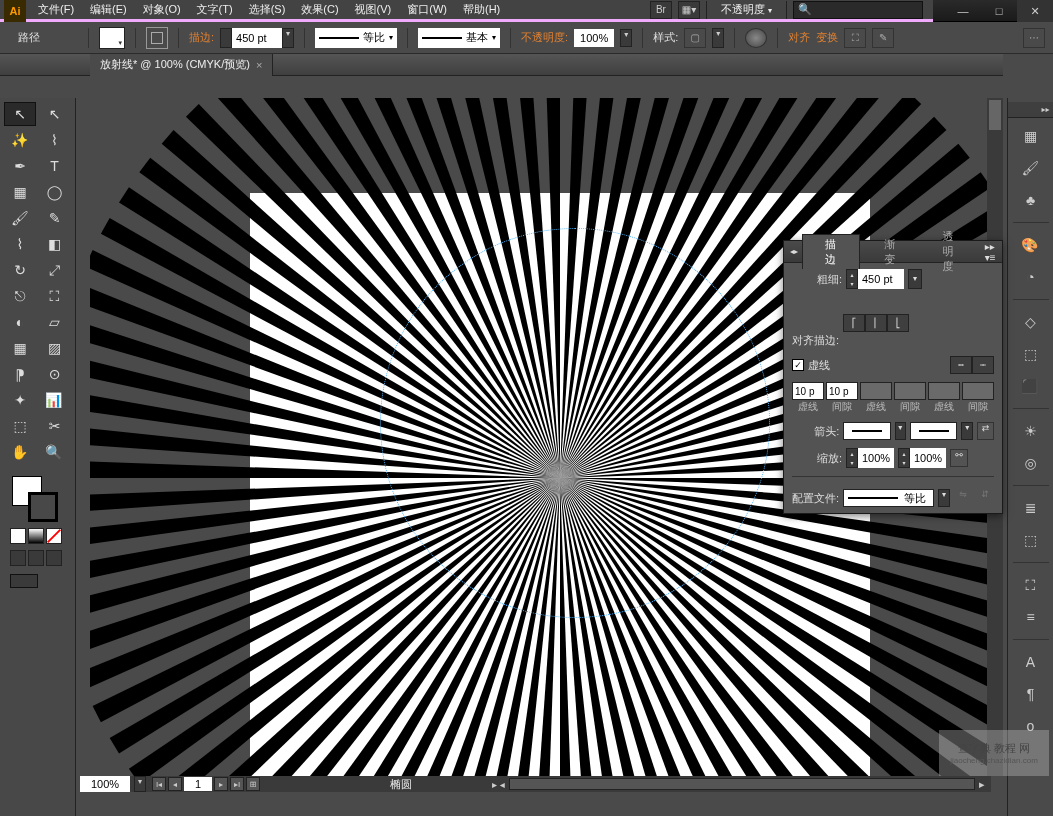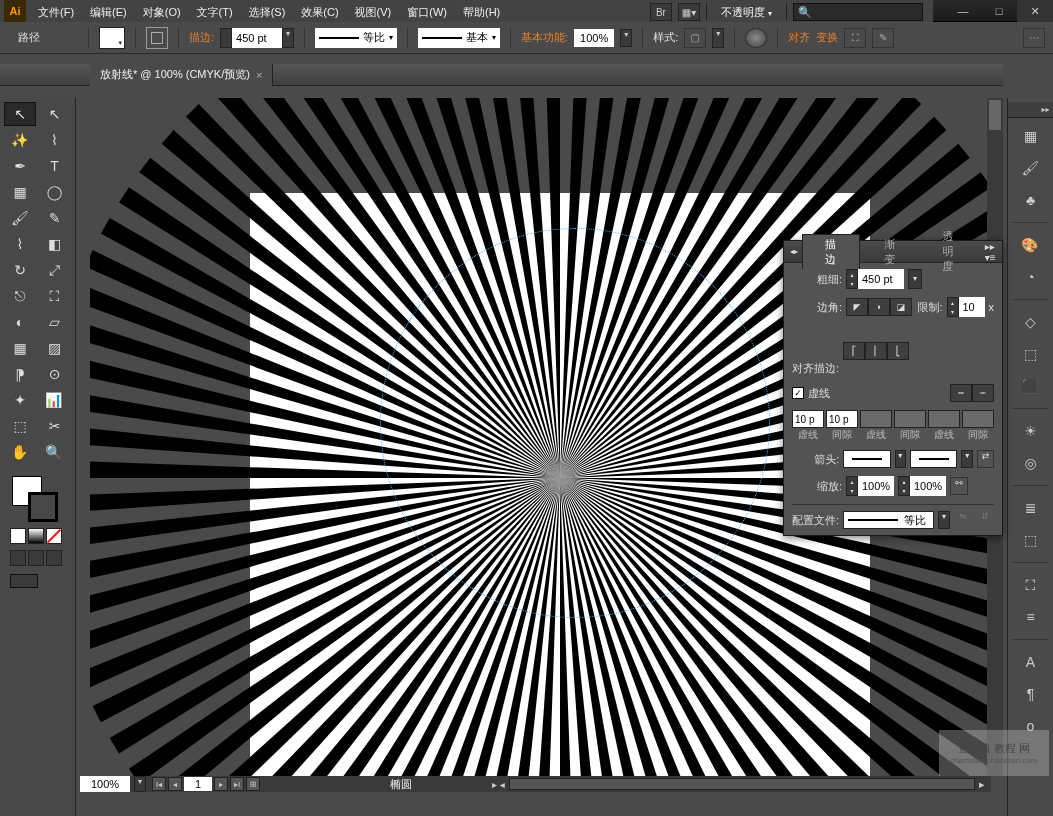--- a/index.html
+++ b/index.html
@@ -1,21 +1,21 @@
 <!DOCTYPE html>
 <html><head>
 <meta charset="utf-8">
 <style>
 * { margin:0; padding:0; box-sizing:border-box; font-family:"Microsoft YaHei",Arial,sans-serif; font-size:11px; user-select:none; }
 body { width:1053px; height:816px; background:#4a4a4a; overflow:hidden; position:relative; color:#ccc; }
 .titlebar { height:22px; background:linear-gradient(#2a2a2a,#1a1a1a); display:flex; align-items:center; position:relative; border-bottom:1px solid #000; }
 .titlebar .winbtns { position:absolute; right:0; top:0; display:flex; }
 .titlebar .winbtn { width:36px; height:22px; display:flex; align-items:center; justify-content:center; color:#ccc; }
 .titlebar .winbtn:last-child { background:#333; }
-.menubar { height:26px; background:#434343; display:flex; align-items:center; padding-left:30px; border-bottom:2px solid #f0abfc; }
+.menubar { height:26px; background:#434343; display:flex; align-items:center; padding-left:30px; border-bottom:7px solid #f0abfc; }
 .menubar .mitem { padding:0 8px; color:#eee; cursor:default; }
 .menubar .spacer { flex:1; }
 .menubar .right-group { display:flex; align-items:center; gap:6px; padding-right:10px; }
 .menubar .icon-btn { width:22px; height:18px; background:#3a3a3a; border:1px solid #222; display:flex; align-items:center; justify-content:center; font-size:10px; }
 .menubar .search { width:130px; height:18px; background:#2a2a2a; border:1px solid #111; display:flex; align-items:center; padding-left:4px; color:#888; }
 .ctrlbar { height:32px; background:#4a4a4a; display:flex; align-items:center; padding:0 8px; border-bottom:1px solid #2a2a2a; gap:6px; }
 .ctrlbar .lbl { color:#e0e0e0; }
 .ctrlbar .accent { color:#e08030; }
 .ctrlbar .swatch { width:26px; height:22px; background:#fff; border:1px solid #222; position:relative; }
 .ctrlbar .swatch .arrow { position:absolute; right:2px; bottom:1px; font-size:7px; color:#333; }
@@ -147,39 +147,39 @@
       <span>等比</span>
       <span class="dd">▾</span>
     </div>
   <div class="sep"></div>
   <div class="combo">
       <div class="line"></div>
       <span>基本</span>
       <span class="dd">▾</span>
     </div>
   <div class="sep"></div>
-  <div class="accent">基本功能:</div>
+  <div class="accent">不透明度:</div>
   <div class="pct">100%</div>
     <div style="width:12px;height:18px;background:#3a3a3a;border:1px solid #222;font-size:8px;text-align:center;">▾</div>
   <div class="sep"></div>
   <div class="lbl">样式:</div>
   <div class="tinybtn">▢</div>
     <div style="width:12px;height:20px;background:#3a3a3a;border:1px solid #222;font-size:8px;text-align:center;">▾</div>
   <div class="sep"></div>
   <div class="tinybtn" style="border-radius:50%;background:radial-gradient(#888,#444);"></div>
   <div class="sep"></div>
   <div class="accent">对齐</div>
   <div class="accent">变换</div>
   <div class="tinybtn">⛶</div>
   <div class="tinybtn">✎</div>
   <div style="flex:1;"></div>
   <div class="tinybtn">⋯</div>
 </div>
 
-<div class="docbar" style="position:absolute;top:64px;left:0;right:50px;align-items:center;">
+<div class="docbar" style="position:absolute;top:54px;left:0;right:50px;align-items:center;">
   <div class="tab">
     <span>放射线* @ 100% (CMYK/预览)</span>
     <span class="x">×</span>
   </div>
 </div>
 
 <div class="toolbox">
   <div class="toolgrid">
     <div class="tool sel">↖</div>
     <div class="tool">↖</div>
@@ -396,37 +396,20 @@
       <div class="stepper">
           <div class="arrs">
             <div>▴</div>
             <div>▾</div>
           </div>
           <div class="val">450 pt</div>
         </div>
       <div style="width:14px;height:20px;background:#3a3a3a;border:1px solid #222;font-size:8px;text-align:center;line-height:18px;">▾</div>
     </div>
     <div class="row">
-      <div class="l">边角:</div>
-      <div class="btn3">
-          <div class="b">◤</div>
-          <div class="b">◗</div>
-          <div class="b">◪</div>
-        </div>
-      <div style="margin-left:auto;">限制:</div>
-      <div class="stepper" style="margin:0;">
-          <div class="arrs">
-            <div>▴</div>
-            <div>▾</div>
-          </div>
-          <div class="val" style="width:26px;">10</div>
-        </div>
-      <div>x</div>
-    </div>
-    <div class="row">
       <div class="l" style="width:auto;margin-top:36px;">对齐描边:</div>
       <div class="btn3">
           <div class="b">⎡</div>
           <div class="b">⎢</div>
           <div class="b">⎣</div>
         </div>
     </div>
     <div class="row" style="justify-content:space-between;">
       <div class="chk">
           <div class="box">✓</div>
@@ -478,29 +461,29 @@
         </div>
       <div class="stepper">
           <div class="arrs">
             <div>▴</div>
             <div>▾</div>
           </div>
           <div class="val" style="width:36px;">100%</div>
         </div>
       <div style="width:18px;height:18px;border:1px solid #333;font-size:9px;text-align:center;">⚯</div>
     </div>
-    <div class="row" style="border-top:1px solid #333;padding-top:6px;">
+    <div class="row" style="border-top:1px solid #333;padding-top:12px;">
       <div class="l" style="width:auto;">配置文件:</div>
       <div class="profile">
           <div style="width:50px;height:2px;background:#000;margin-right:6px;"></div>
           <span>等比</span>
         </div>
       <div style="width:12px;height:18px;background:#3a3a3a;border:1px solid #222;font-size:8px;text-align:center;">▾</div>
       <div style="width:18px;height:18px;color:#777;font-size:9px;text-align:center;">⇋</div>
       <div style="width:18px;height:18px;color:#777;font-size:9px;text-align:center;">⇵</div>
     </div>
   </div>
 </div>
 
 <div class="watermark">
   <div>查字典 教程 网</div>
-  <div class="sub">chazidian.chazidian.com</div>
+  <div class="sub">jiaocheng.chazidian.com</div>
 </div>
 
 </body></html>

